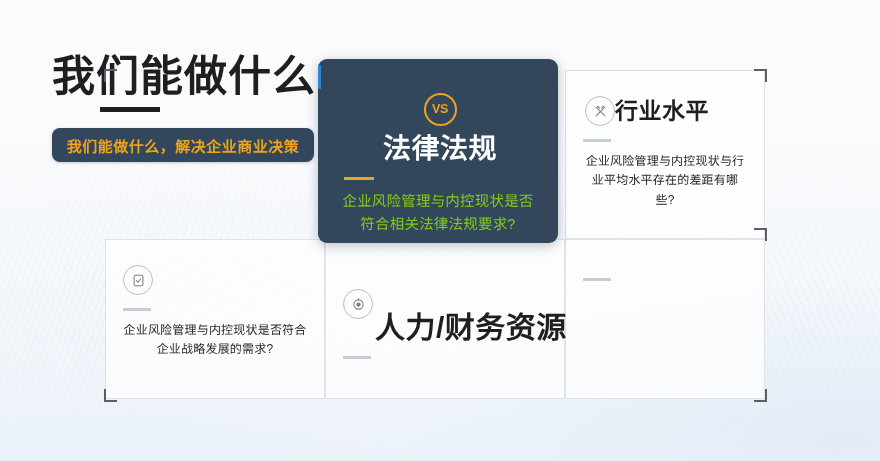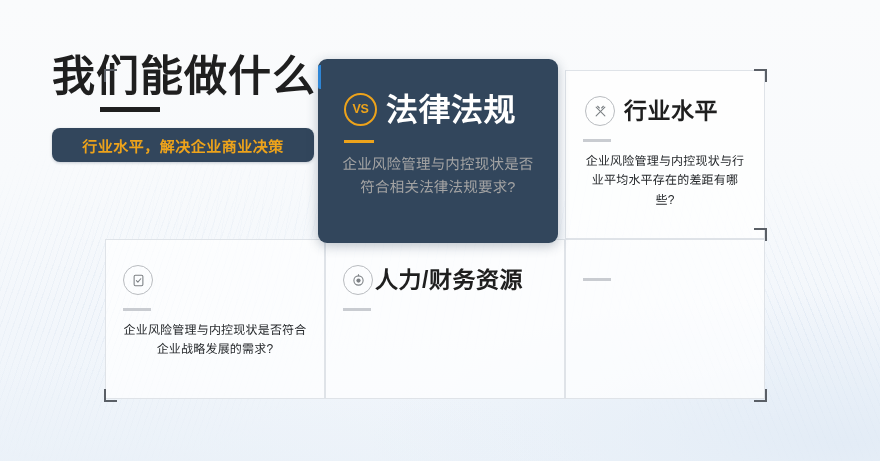--- a/index.html
+++ b/index.html
@@ -140,21 +140,20 @@
   .card {
     position: absolute;
     box-sizing: border-box;
     padding: 26px 18px 0 18px;
     text-align: center;
   }
   .card-head {
     display: flex;
     align-items: center;
     justify-content: flex-start;
-    gap: 9px;
   }
   .card-icon {
     flex: 0 0 auto;
     width: 28px;
     height: 28px;
     border-radius: 50%;
     border: 1px solid #b9bcc0;
     display: flex;
     align-items: center;
     justify-content: center;
@@ -184,21 +183,21 @@
 
   
   #card-industry { left: 460px; top: -169px; width: 200px; height: 169px; }
   #card-strategy { left: 0;    top: 0;  width: 220px; height: 160px; }
   #card-resource { left: 220px; top: 0;  width: 240px; height: 160px; }
   #card-daily    { left: 460px; top: 0;  width: 200px; height: 160px; }
 
   #card-industry .card-head,
   #card-daily .card-head { padding-left: 2px; }
   #card-resource .card-head { gap: 2px; }
-  #card-resource .card-title { font-size: 23px; }
+  #card-resource .card-title { font-size: 30px; margin-top: 48px; }
 
   
   #card-featured {
     position: absolute;
     left: 318px;
     top: 59px;
     width: 240px;
     height: 184px;
     box-sizing: border-box;
     background: #32465c;
@@ -212,39 +211,40 @@
     position: absolute;
     left: 0; top: 6px;
     width: 3px; height: 24px;
     background: #2f86d6;
     border-radius: 2px 0 0 2px;
   }
   #card-featured .card-head {
     justify-content: flex-start;
     gap: 9px;
     padding-left: 4px;
+    flex-direction: column;
   }
   #card-featured .card-icon {
     width: 29px;
     height: 29px;
     border: 2px solid #eda31b;
     color: #eda31b;
   }
   #card-featured .card-title {
     color: #ffffff;
-    font-size: 32px;
+    font-size: 28px;
   }
   #card-featured .card-divider {
     background: #eda31b;
     width: 30px;
     height: 3px;
     margin: 14px 0 10px 4px;
   }
   #card-featured .card-body {
-    color: #a3a3a3;
+    color: #84cc16;
     font-size: 14.5px;
     line-height: 1.62;
   }
 
   .vs-label {
     font-size: 12.5px;
     font-weight: 700;
     letter-spacing: -.4px;
     line-height: 1;
   }
@@ -255,21 +255,21 @@
 <div id="stage">
 
   <div class="wave wave-a"></div>
   <div class="wave wave-b"></div>
   <div class="wave wave-c"></div>
 
   <div id="heading">
     <h1 id="page-title">我们能做什么?</h1>
     <div id="title-underline"></div>
     <div id="subtitle-banner">
-      <span id="subtitle-text">行业水平，解决企业商业决策</span>
+      <span id="subtitle-text">我们能做什么，解决企业商业决策</span>
     </div>
   </div>
 
   <div id="grid">
 
     <div class="cell" id="cell-industry"></div>
     <div class="cell" id="cell-strategy"></div>
     <div class="cell" id="cell-resource"></div>
     <div class="cell" id="cell-daily"></div>
 

